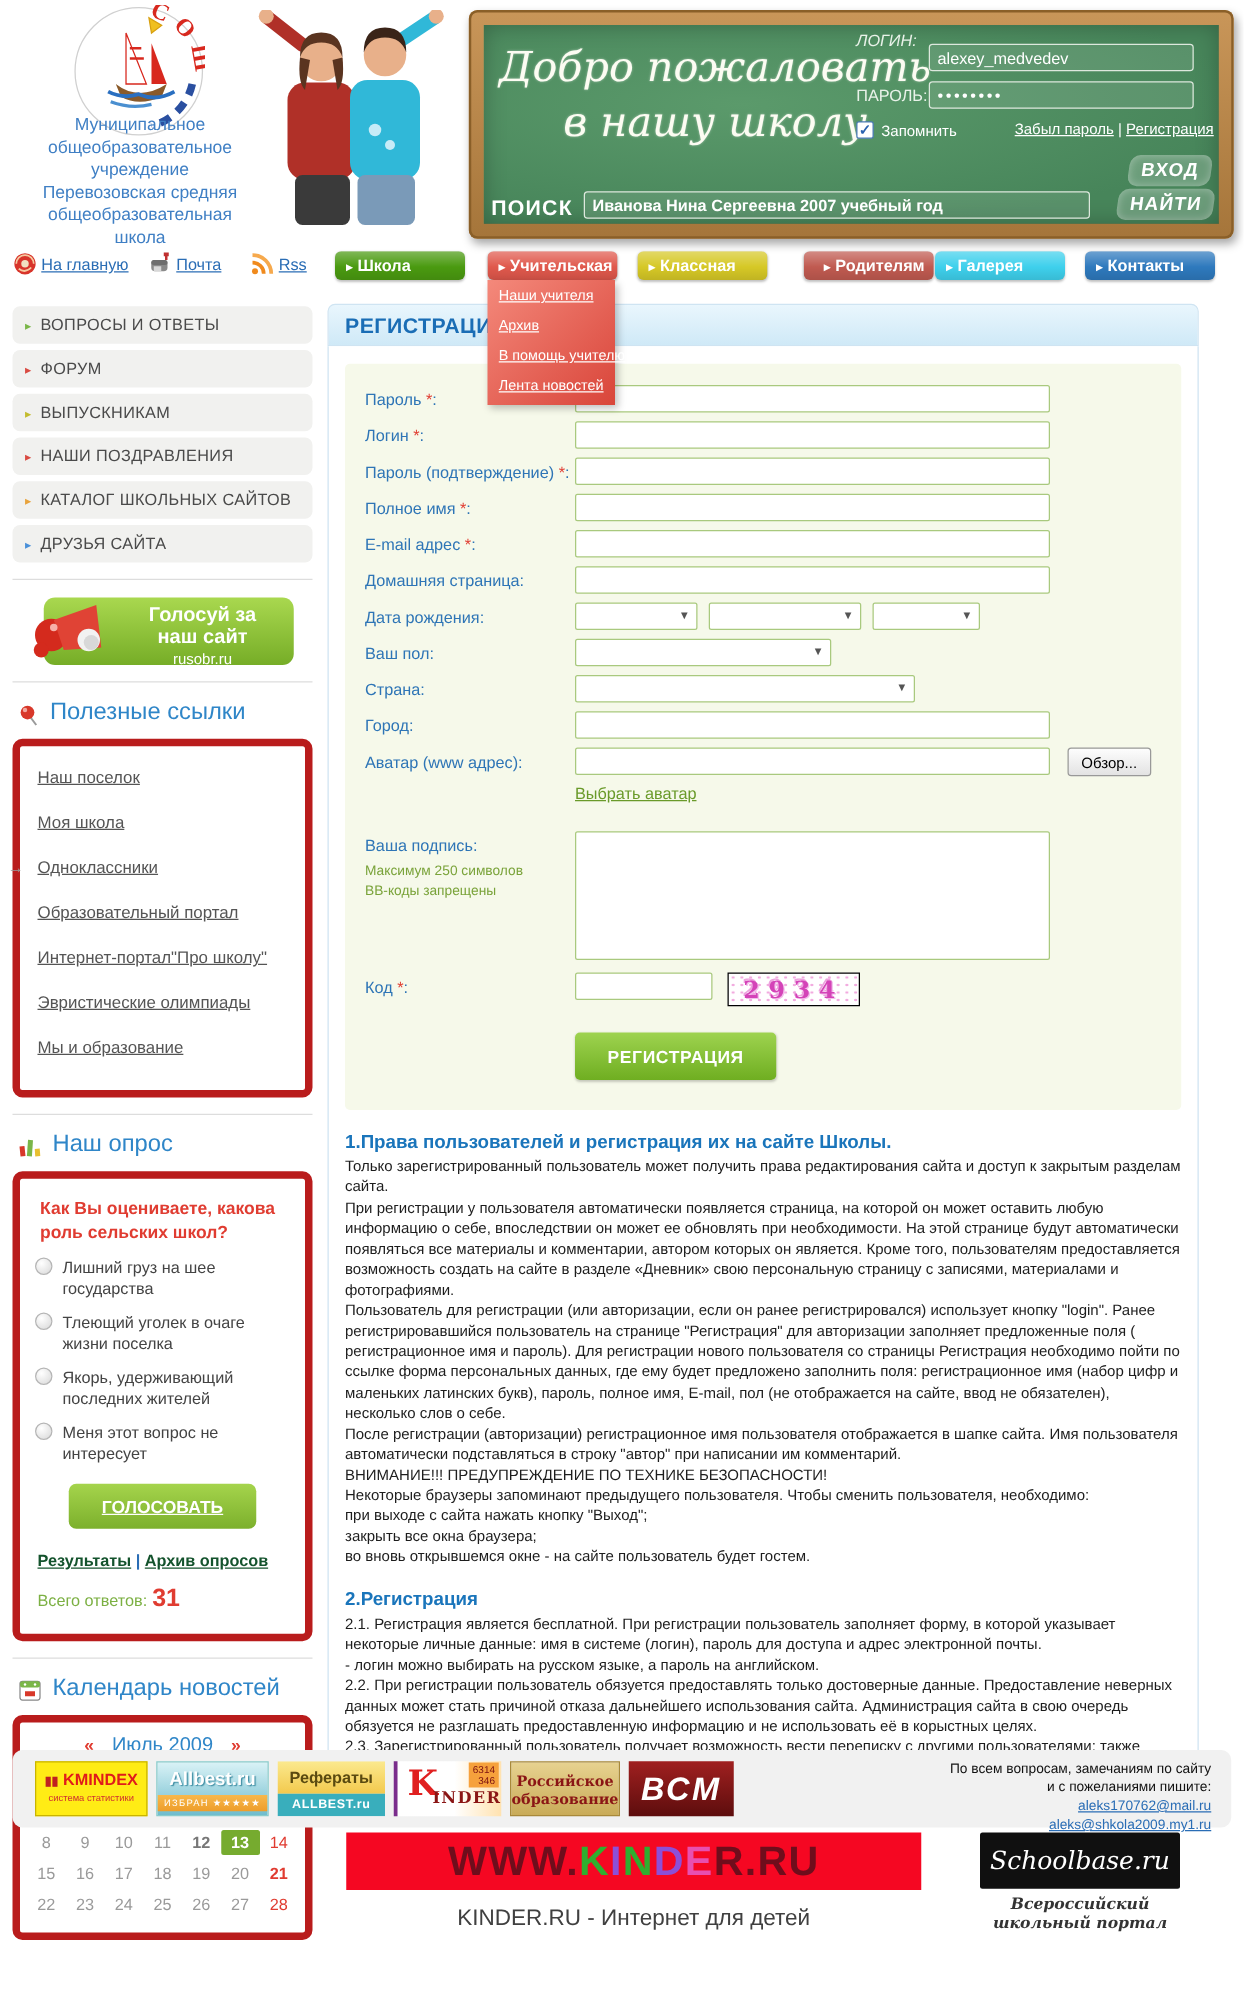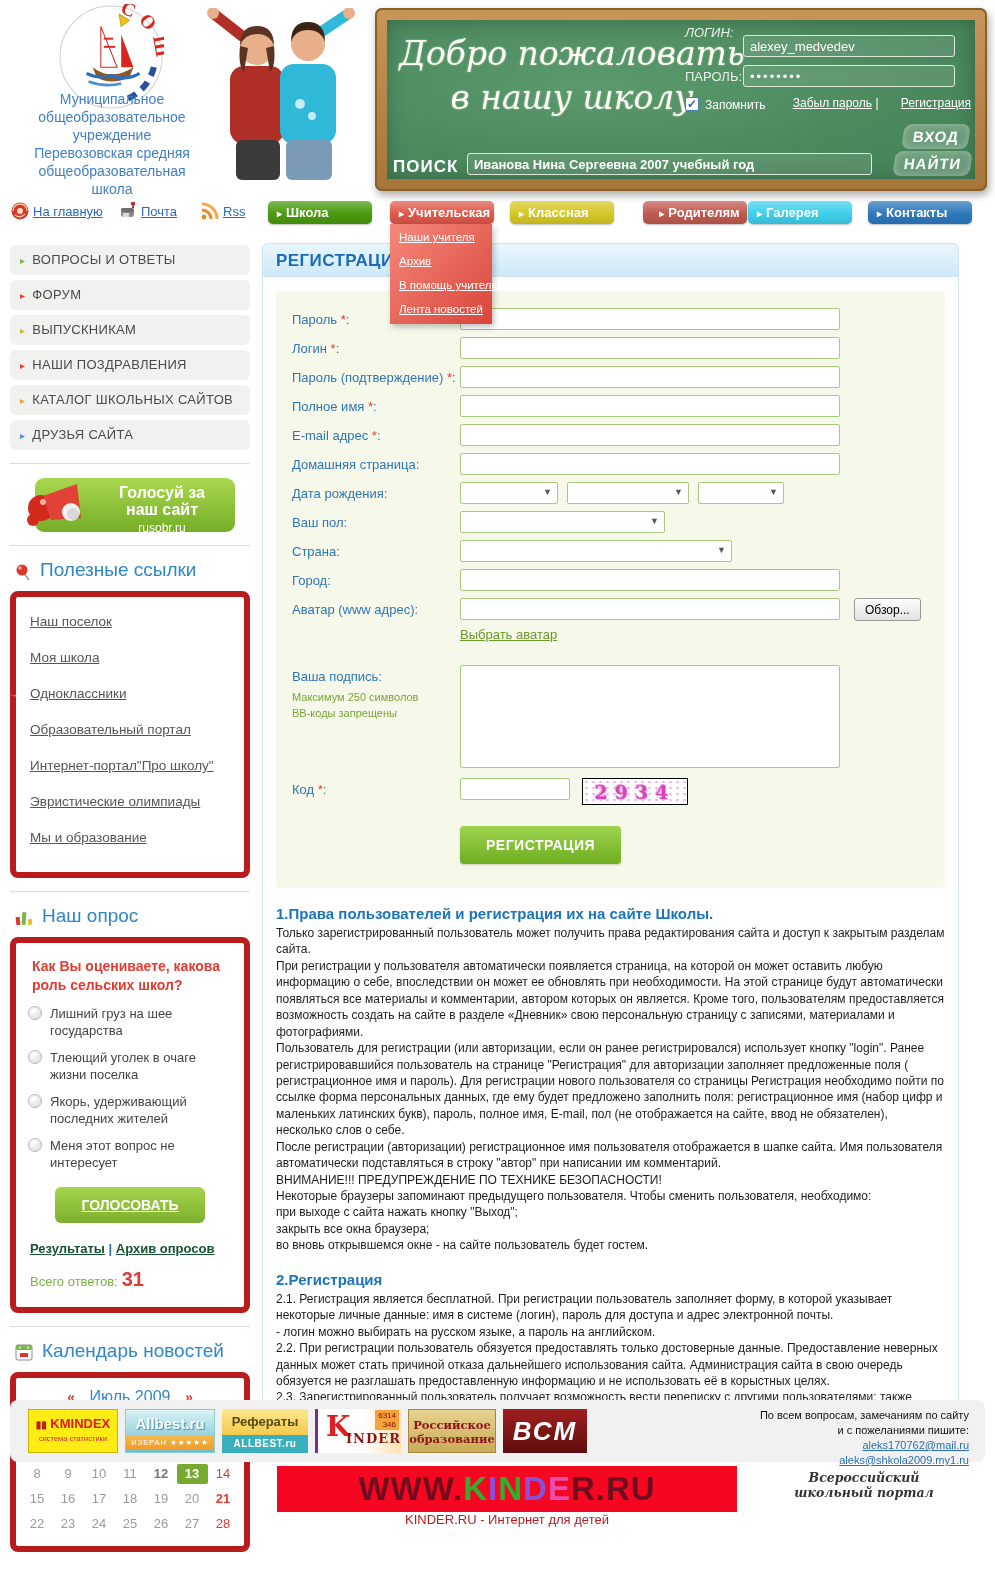--- a/index.html
+++ b/index.html
@@ -25,21 +25,21 @@
   .b-input { position:absolute; background:rgba(255,255,255,.10); border:1px solid #dde8dd;
              border-radius:3px; color:#fff; font-size:13px; padding:0 6px; height:22px;
              font-family:"Liberation Sans", sans-serif; outline:none; }
   .chalk-btn { position:absolute; color:#fff; font-weight:bold; font-size:15px; letter-spacing:1px;
                padding:4px 10px; background:rgba(255,255,255,.20); border-radius:8px;
                transform:skewX(-8deg); box-shadow:inset 0 0 8px rgba(255,255,255,.35); cursor:pointer; }
   .b-check { position:absolute; left:298px; top:77px; width:14px; height:14px; background:#fff;
              border:1px solid #4a7ab5; border-radius:2px; color:#2a62b0; font-size:12px;
              line-height:13px; text-align:center; font-weight:bold; }
   .b-links { position:absolute; right:4px; top:76px; color:#fff; font-size:12px; }
-  .b-links a { color:#fff;margin-left:19px; }
+  .b-links a { color:#fff; }
   .search-label { position:absolute; left:6px; top:137px; color:#fff; font-weight:bold;
                   font-size:17px; letter-spacing:1px; }
   .poisk-input { left:80px; top:133px; width:405px; font-weight:bold; }
 
   
   .util { position:absolute; top:204px; font-size:13px; color:#2a6db5; }
   .util-ic { position:absolute; top:201px; width:20px; height:20px; }
   .navbtn { position:absolute; top:201px; width:104px; height:23px; border-radius:5px;
             color:#fff; font-weight:bold; font-size:13px; line-height:23px; padding-left:9px;
             background-image:linear-gradient(rgba(255,255,255,.30), rgba(255,255,255,0) 55%, rgba(0,0,0,.10));
@@ -139,21 +139,21 @@
   .sect { margin-top:17px; }
   .sect-h { color:#1a75bb; font-size:15px; font-weight:bold; margin-bottom:3px; }
   .sect-b { font-size:12px; color:#1d1d1d; line-height:1.37; white-space:pre-line; }
 
   .banners { display:flex; margin-top:10px; }
   .kinder-wrap { margin-left:15px; width:460px; text-align:center; cursor:pointer; }
   .kinder-banner { height:46px; background:#f50722; display:flex; align-items:center; justify-content:center;
                    font-weight:bold; font-size:33px; letter-spacing:1px; font-family:"Liberation Sans",sans-serif; }
   .kl0,.kl7 { color:#6f0d1c; } .kl1,.kl3 { color:#2fae2f; } .kl2,.kl4 { color:#8c4fd8; }
   .kl5 { color:#e84fb0; } .kl6 { color:#6f0d1c; }
-  .kinder-cap { margin-top:0; color:#b91c1c; font-size:13px; }
+  .kinder-cap { margin-top:12px; color:#404040; font-size:18px; }
   .sb-wrap { margin-left:47px; width:160px; text-align:center; cursor:pointer; }
   .sb-banner { height:45px; background:#101010; border-radius:2px; color:#fff;
                font-family:"DejaVu Serif",serif; font-style:italic; font-size:20px; line-height:45px; }
   .sb-cap { margin-top:4px; font-family:"DejaVu Serif",serif; font-style:italic; font-weight:bold;
             font-size:12.5px; color:#333; }
 
   
   .footer { position:absolute; left:10px; top:1400px; width:975px; height:62px; background:#f1f1f1;
             border-radius:8px; }
   .badges { position:absolute; left:18px; top:9px; display:flex; gap:7px; }
@@ -563,20 +563,21 @@
             <span class="kl2">I</span>
             <span class="kl3">N</span>
             <span class="kl4">D</span>
             <span class="kl5">E</span>
             <span class="kl6">R</span>
             <span class="kl7">.RU</span>
         </div>
         <div class="kinder-cap">KINDER.RU - Интернет для детей</div>
       </div>
       <div class="sb-wrap">
+        <div class="sb-banner">Schoolbase.ru</div>
         <div class="sb-cap">Всероссийский школьный портал</div>
       </div>
     </div>
   </div>
 
   <div class="footer">
     <div class="badges">
       <div class="badge b-kmindex">
         <div class="t"><span class="bars">▮▮</span> <span>KMINDEX</span></div>
         <div class="s">система статистики</div>

